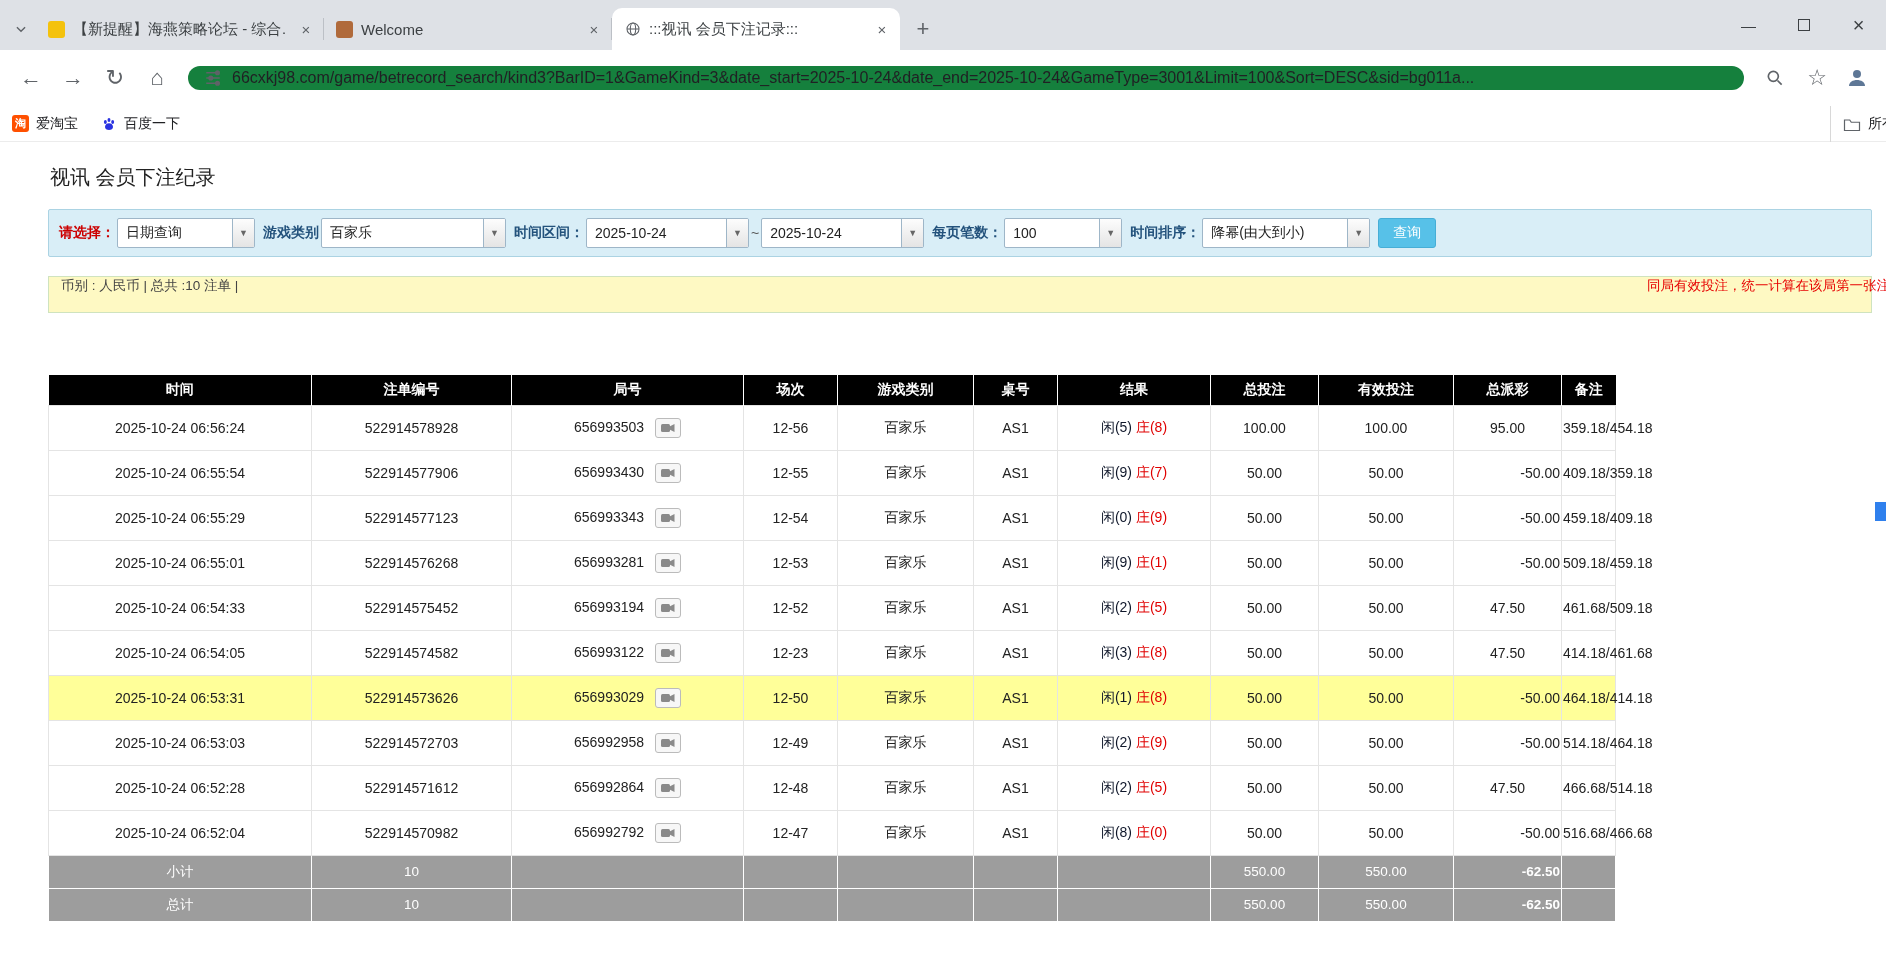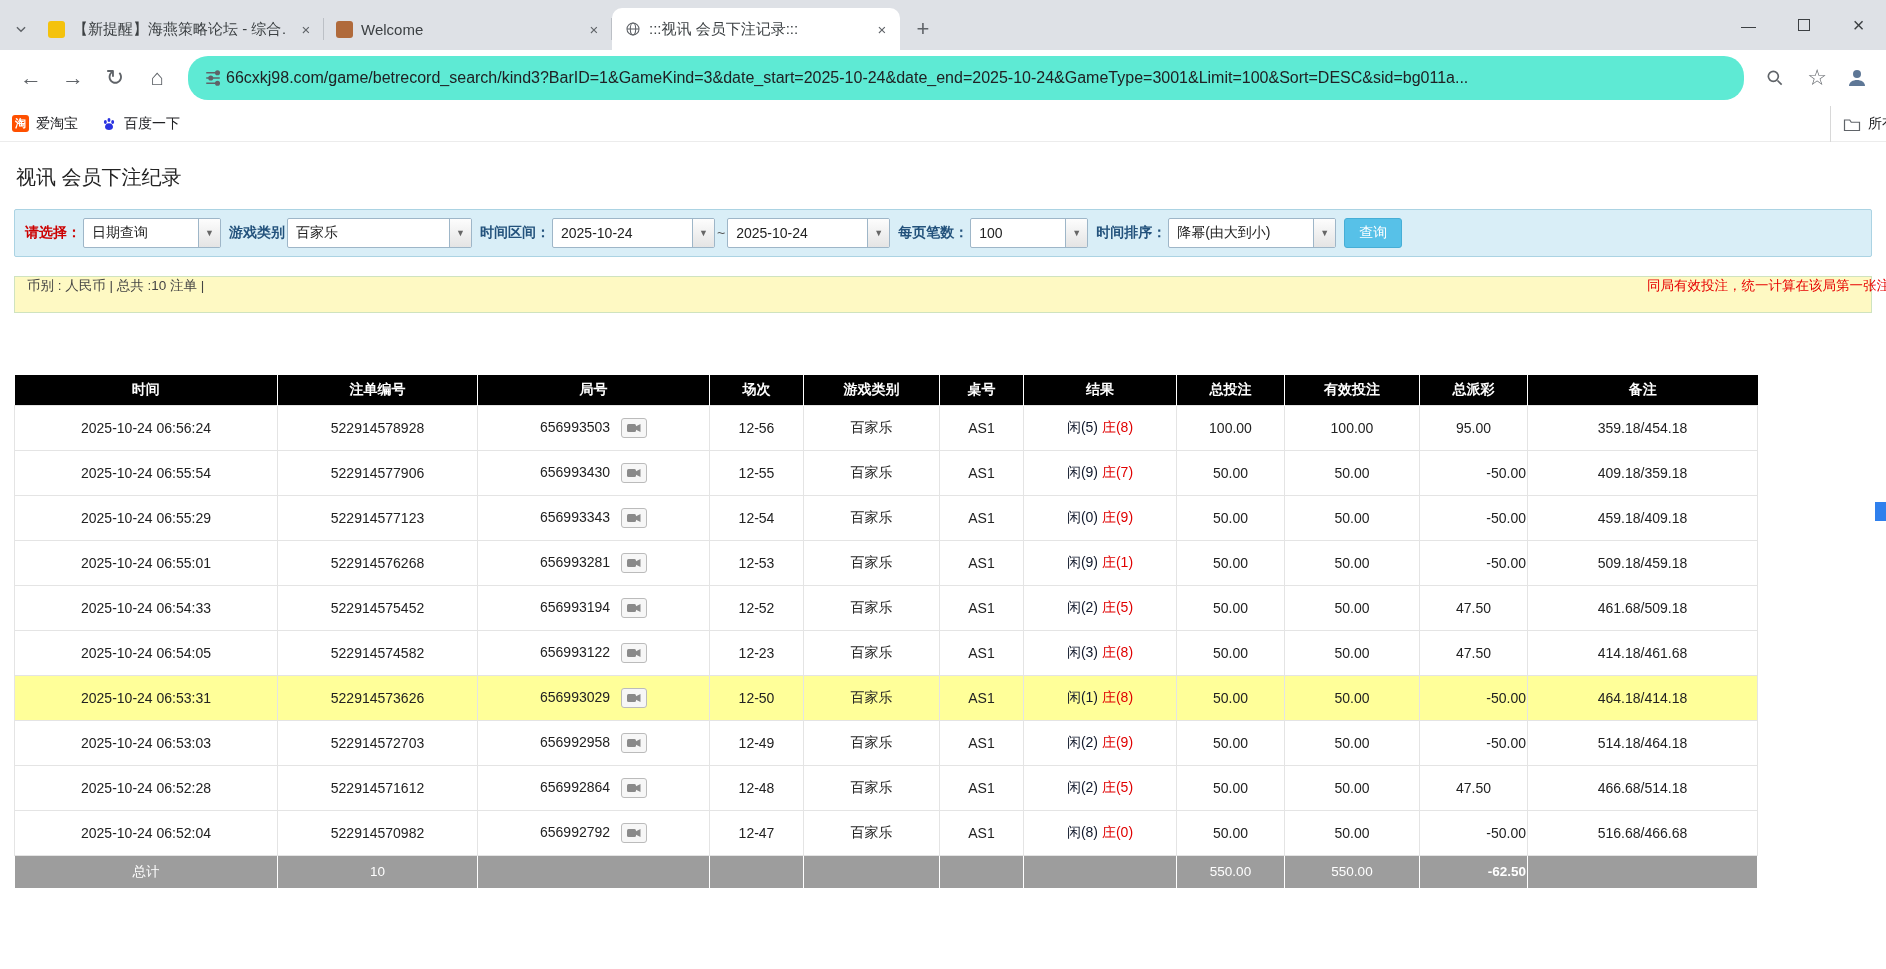--- a/index.html
+++ b/index.html
@@ -21,35 +21,35 @@
   .fav-brown  { background:#b06a3b; }
   .newtab-btn { width:34px; height:34px; margin:0 0 4px 6px; display:flex; align-items:center; justify-content:center;
     font-size:22px; color:#5f6368; border-radius:50%; }
   .window-controls { position:absolute; right:0; top:0; height:50px; display:flex; align-items:center; }
   .win-btn { width:55px; height:50px; display:flex; align-items:center; justify-content:center; font-size:15px; color:#3c4043; }
   .maximize-box { width:12px; height:12px; border:1.5px solid #3c4043; }
 
   .nav-bar { height:56px; background:#fff; display:flex; align-items:center; padding:0 10px; }
   .nav-icon { width:42px; height:42px; display:flex; align-items:center; justify-content:center;
     font-size:22px; color:#5f6368; border-radius:50%; flex:0 0 auto; }
-  .omnibox { flex:1; height:44px; background:#5eead4; border-radius:20px; margin:0 10px; display:flex;
-    align-items:center; padding:0 16px; gap:4px; min-width:0; }
+  .omnibox { flex:1; height:24px; background:#15803d; border-radius:20px; margin:0 10px; display:flex;
+    align-items:center; padding:0 16px; gap:10px; min-width:0; }
   .omnibox-url { flex:1; font-size:16px; color:#202124; white-space:nowrap; overflow:hidden; }
   .avatar-btn { width:38px; height:38px; display:flex; align-items:center; justify-content:center; }
 
   .bookmarks-bar { height:36px; background:#fff; border-bottom:1px solid #ececec; display:flex; align-items:center;
     padding:0 12px; gap:22px; position:relative; }
   .bookmark { display:flex; align-items:center; gap:7px; font-size:14px; color:#202124; }
   .bm-icon { width:17px; height:17px; display:inline-flex; align-items:center; justify-content:center; border-radius:3px; }
   .bm-taobao { background:#ff5000; color:#fff; font-size:11px; font-weight:bold; }
   .bookmarks-right { position:absolute; left:1830px; top:0; height:36px; display:flex; align-items:center; gap:7px;
     border-left:1px solid #d8d8d8; padding-left:12px; font-size:14px; color:#202124; white-space:nowrap; }
 
   
-  .page { position:relative; }
+  .page { position:relative;margin-left:34px; }
   .page-title { font-size:20px; font-weight:500; color:#222; margin:22px 0 0 16px; }
 
   .filter-bar { margin:18px 14px 0; height:48px; background:#d9eef7; border:1px solid #abd3e3; border-radius:2px;
     display:flex; align-items:center; padding:0 10px; font-size:14px; white-space:nowrap; }
   .lbl-red  { color:#cc0000; font-weight:bold; margin-right:2px; }
   .lbl-navy { color:#23527c; font-weight:bold; margin:0 2px 0 8px; }
   .tilde { color:#555; margin:0 2px; }
   .combo { display:inline-flex; align-items:center; background:#fff; border:1px solid #9eb6c8; height:30px; border-radius:2px; overflow:hidden; }
   .combo-text { padding:0 8px; font-size:14px; color:#222; flex:1; overflow:hidden; white-space:nowrap; }
   .combo-trigger { width:22px; align-self:stretch; border-left:1px solid #9eb6c8;
@@ -57,21 +57,21 @@
     font-size:9px; color:#666; }
   .c-select { width:138px; } .c-game { width:185px; } .c-date { width:163px; }
   .c-size { width:118px; } .c-sort { width:168px; }
   .query-btn { height:30px; padding:0 14px; margin-left:8px; background:#57c1e8; border:1px solid #46aed6;
     border-radius:3px; color:#fff; font-size:14px; display:flex; align-items:center; }
 
   .info-bar { margin:19px 14px 0; height:37px; background:#fef9c3; border:1px solid #cfe3bf; display:flex;
     align-items:flex-start; padding:0 12px; font-size:13.5px; color:#444; position:relative; }
   .info-warning { position:absolute; right:-46px; color:#e60000; font-size:13.5px; white-space:nowrap; }
 
-  table.bets { margin:62px 0 0 14px; width:1744px; border-collapse:collapse; table-layout:fixed;
+  table.bets { margin:62px 0 0 14px; width:1568px; border-collapse:collapse; table-layout:fixed;
     text-align:center; font-size:14px; }
   table.bets thead th { background:#000; color:#fff; height:30px; font-weight:bold; font-size:14px;
     border-right:1px solid #fff; }
   table.bets thead th:last-child { border-right:none; }
   table.bets tbody td { height:45px; border:1px solid #e4e4e4; color:#222; background:#fff; }
   table.bets tbody tr.highlight td { background:#ffff99; }
   table.bets tfoot td { background:#9d9d9d; color:#fff; height:33px; border:1px solid #fff; font-size:13.5px; }
   .bet-link { color:#0b5fd9; }
   .player { color:#0f172a;text-align:center; }
   .banker { color:#e00000; }
@@ -515,20 +515,33 @@
       <span class="banker">庄(0)</span>
     </td>
     <td class="bet-link">50.00</td>
     <td>50.00</td>
     <td class="auto-neg neg">-50.00</td>
     <td>516.68/466.68</td>
   </tr>
 </tbody>
     <tfoot>
       <tr>
+        <td>小计</td>
+        <td>10</td>
+        <td></td>
+          <td></td>
+          <td></td>
+        <td></td>
+          <td></td>
+        <td>550.00</td>
+        <td>550.00</td>
+        <td class="auto-neg neg">-62.50</td>
+        <td></td>
+      </tr>
+      <tr>
         <td>总计</td>
         <td>10</td>
         <td></td>
           <td></td>
           <td></td>
         <td></td>
           <td></td>
         <td>550.00</td>
         <td>550.00</td>
         <td class="auto-neg neg">-62.50</td>

